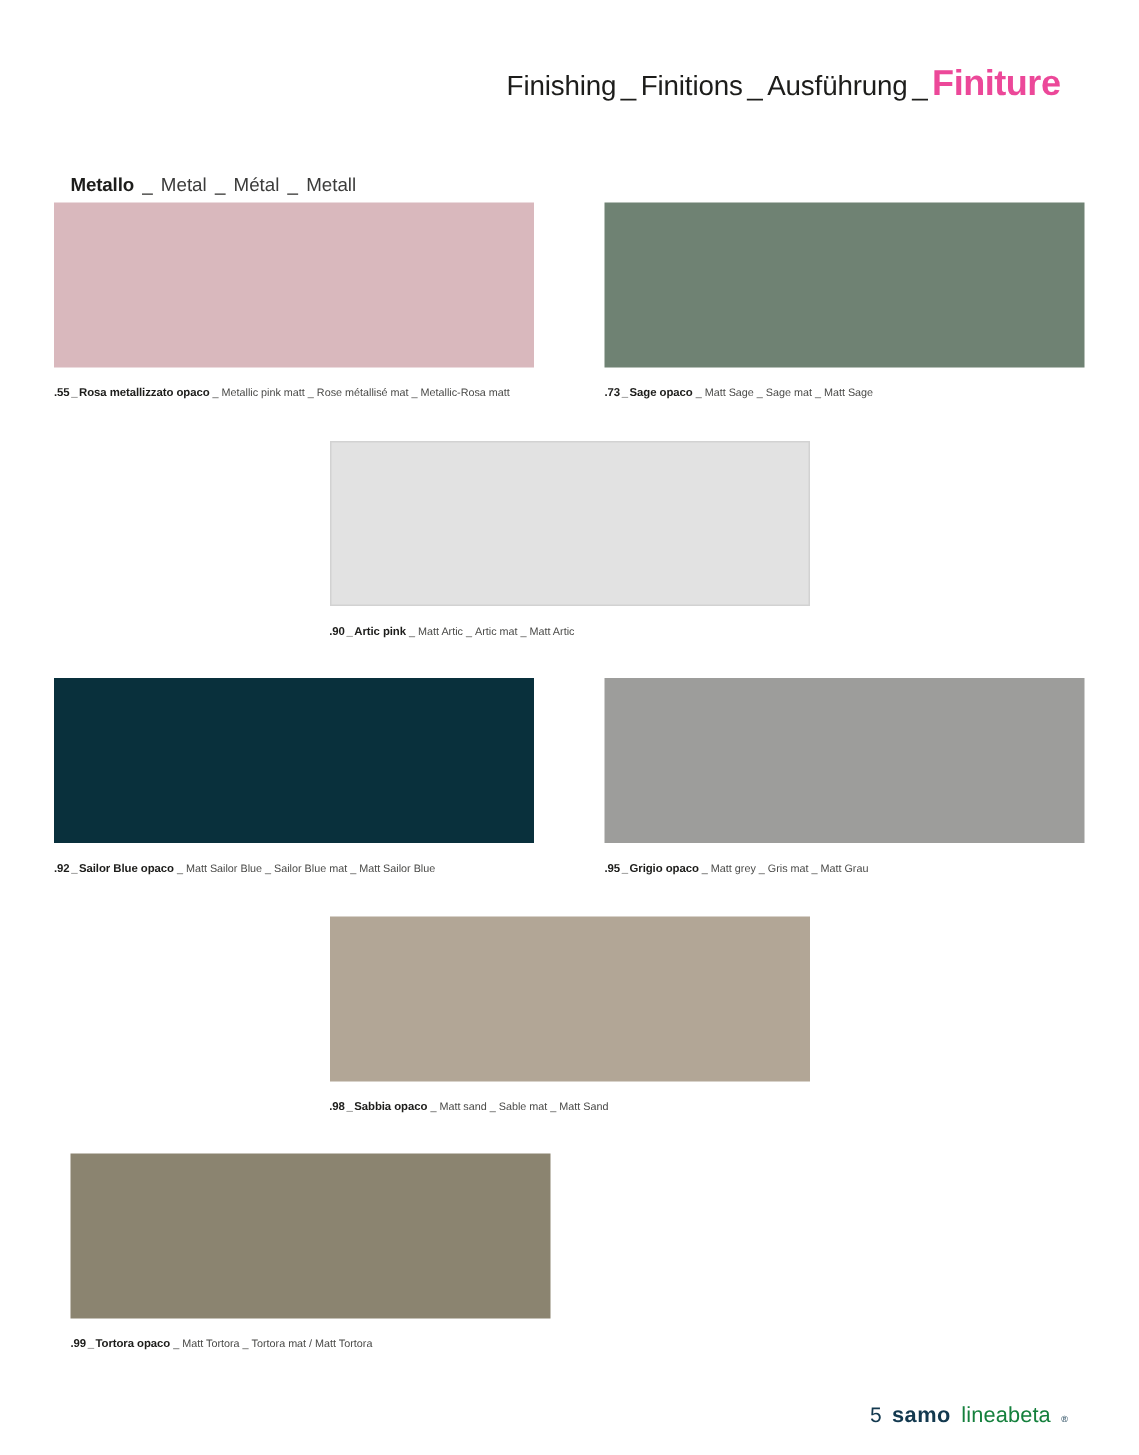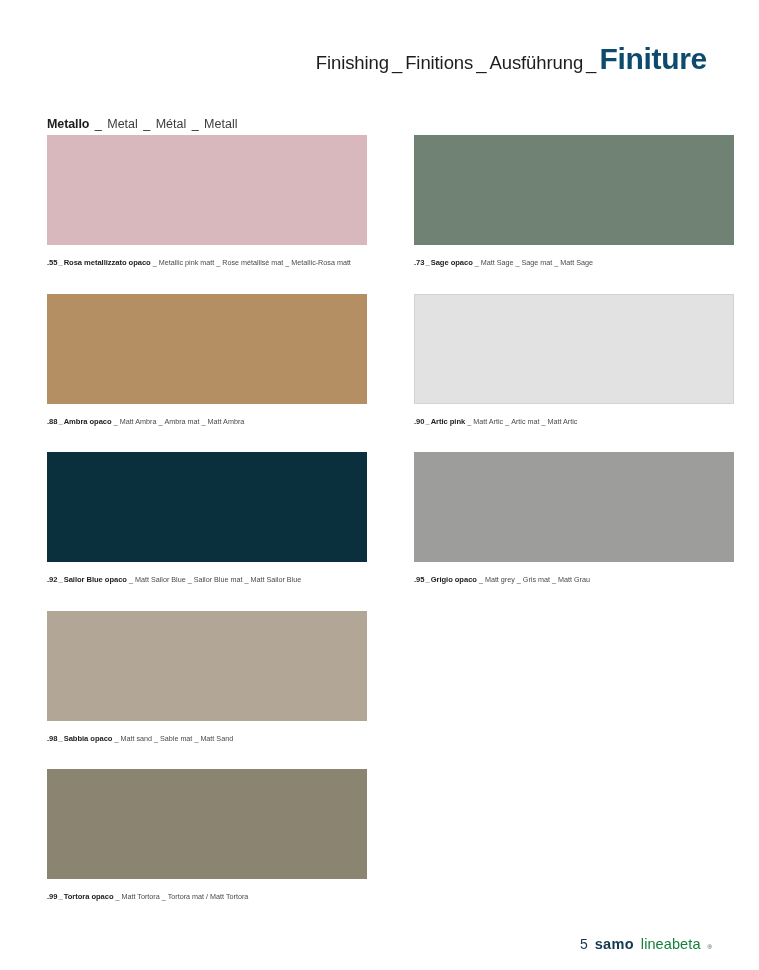--- a/index.html
+++ b/index.html
@@ -39,24 +39,24 @@
     letter-spacing: -0.1px;
     color: #1d1d1b;
   }
   .header-sep {
     font-size: 18.5px;
     font-weight: 400;
     color: #1d1d1b;
     padding: 0 3px;
   }
   .header-bold {
-    font-size: 30px;
+    font-size: 24px;
     font-weight: 700;
     letter-spacing: -0.3px;
-    color: #0c4a6e;
+    color: #ec4899;
   }
 
   
   .section-title {
     position: absolute;
     left: 47px;
     top: 114px;
     white-space: nowrap;
   }
   .section-title .st-bold {
@@ -79,20 +79,21 @@
   .grid {
     position: absolute;
     left: 47px;
     top: 135px;
     width: 665px;
   }
   .grid-row {
     display: flex;
     gap: 47px;
     margin-bottom: 25px;
+    justify-content: center;
   }
   .cell {
     width: 320px;
   }
   .cell.empty {
     visibility: hidden;
   }
   .swatch {
     width: 320px;
     height: 110px;
@@ -202,24 +203,20 @@
         <div class="swatch" style="background: rgb(217, 184, 189);"></div>
         <div class="caption"><span class="cap-code">.55</span><span class="cap-sep">_</span><span class="cap-name">Rosa metallizzato opaco</span><span class="cap-tsep">_</span><span class="cap-trans">Metallic pink matt</span><span class="cap-tsep">_</span><span class="cap-trans">Rose métallisé mat</span><span class="cap-tsep">_</span><span class="cap-trans">Metallic-Rosa matt</span></div>
       </div>
       <div class="cell">
         <div class="swatch" style="background: rgb(111, 130, 115);"></div>
         <div class="caption"><span class="cap-code">.73</span><span class="cap-sep">_</span><span class="cap-name">Sage opaco</span><span class="cap-tsep">_</span><span class="cap-trans">Matt Sage</span><span class="cap-tsep">_</span><span class="cap-trans">Sage mat</span><span class="cap-tsep">_</span><span class="cap-trans">Matt Sage</span></div>
       </div>
     </div>
     <div class="grid-row">
       <div class="cell">
-        <div class="swatch" style="background: rgb(179, 143, 99);"></div>
-        <div class="caption"><span class="cap-code">.88</span><span class="cap-sep">_</span><span class="cap-name">Ambra opaco</span><span class="cap-tsep">_</span><span class="cap-trans">Matt Ambra</span><span class="cap-tsep">_</span><span class="cap-trans">Ambra mat</span><span class="cap-tsep">_</span><span class="cap-trans">Matt Ambra</span></div>
-      </div>
-      <div class="cell">
         <div class="swatch bordered" style="background: rgb(226, 226, 226);"></div>
         <div class="caption"><span class="cap-code">.90</span><span class="cap-sep">_</span><span class="cap-name">Artic pink</span><span class="cap-tsep">_</span><span class="cap-trans">Matt Artic</span><span class="cap-tsep">_</span><span class="cap-trans">Artic mat</span><span class="cap-tsep">_</span><span class="cap-trans">Matt Artic</span></div>
       </div>
     </div>
     <div class="grid-row">
       <div class="cell">
         <div class="swatch" style="background: rgb(9, 48, 60);"></div>
         <div class="caption"><span class="cap-code">.92</span><span class="cap-sep">_</span><span class="cap-name">Sailor Blue opaco</span><span class="cap-tsep">_</span><span class="cap-trans">Matt Sailor Blue</span><span class="cap-tsep">_</span><span class="cap-trans">Sailor Blue mat</span><span class="cap-tsep">_</span><span class="cap-trans">Matt Sailor Blue</span></div>
       </div>
       <div class="cell">

